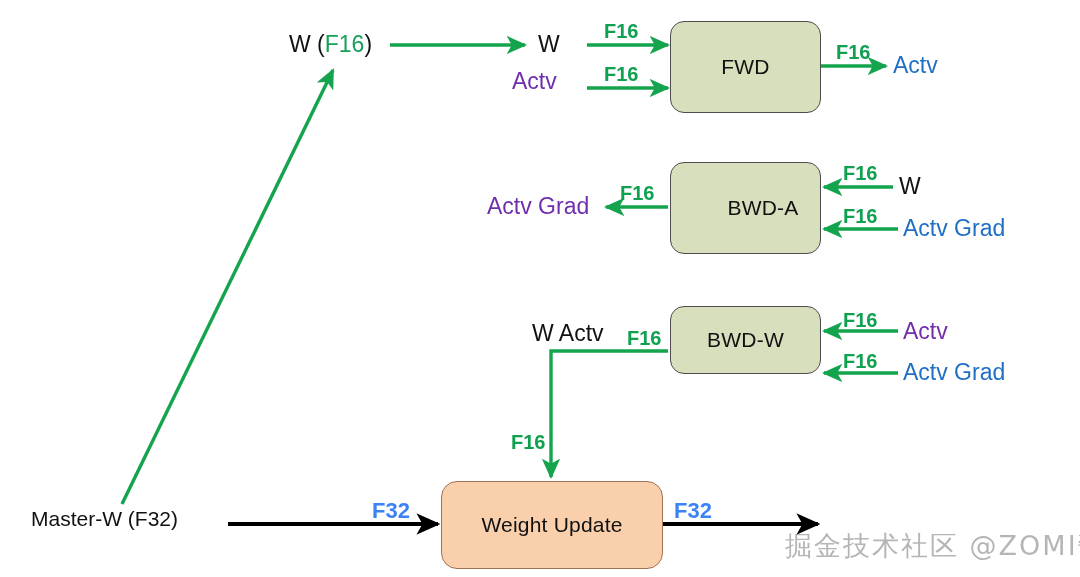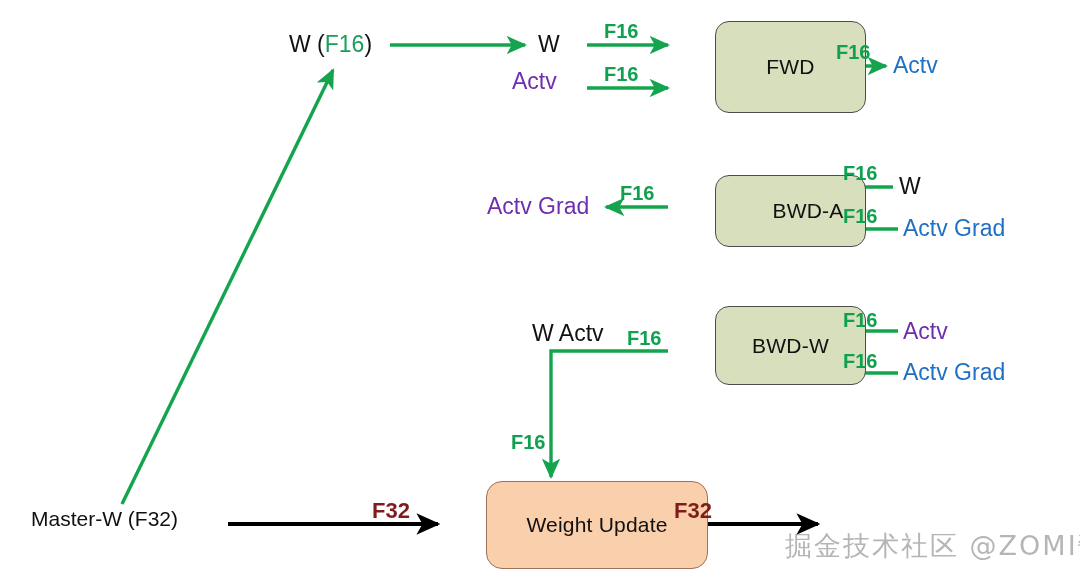--- a/index.html
+++ b/index.html
@@ -29,21 +29,20 @@
     position: absolute;
     box-sizing: border-box;
     display: flex;
     align-items: center;
     justify-content: center;
     border-radius: 14px;
     border: 1.6px solid #4d4d4d;
     font-size: 21px;
     color: #111111;
     letter-spacing: 0.2px;
-    margin-left: 45px;
   }
   .node.compute {
     background: #d8dfbd;
   }
   .node.update {
     background: #f9cfac;
     border-color: #9e7358;
     border-radius: 16px;
   }
   .lbl {
@@ -57,21 +56,21 @@
   .lbl.purple { color: #6f2ead; }
   .lbl.blue   { color: #1f6fc4; }
   .tag {
     position: absolute;
     white-space: nowrap;
     font-size: 20px;
     font-weight: bold;
     line-height: 1;
   }
   .tag.green { color: #0fa150; }
-  .tag.black { color: #7f1d1d; }
+  .tag.black { color: #3b82f6; }
   .wmark {
     position: absolute;
     white-space: nowrap;
     font-size: 27px;
     color: rgba(90,90,90,0.45);
     letter-spacing: 2px;
     font-family: "DejaVu Sans", sans-serif;
   }
 </style>
 </head>
@@ -136,25 +135,25 @@
 
     <g>
       <path d="M663,524 L818,524" stroke="#000000" stroke-width="4" fill="none" marker-end="url(#ahK)"></path>
     </g>
   </svg>
 
   <div class="node compute" style="left:670px; top:21px; width:151px; height:92px;">
     <span>FWD</span>
   </div>
 
-  <div class="node compute" style="left:670px; top:175px; width:151px; height:72px;padding-left:35px;">
+  <div class="node compute" style="left:670px; top:162px; width:151px; height:92px;padding-left:35px;">
     <span>BWD-A</span>
   </div>
 
-  <div class="node compute" style="left:670px; top:306px; width:151px; height:79px;">
+  <div class="node compute" style="left:670px; top:306px; width:151px; height:68px;">
     <span>BWD-W</span>
   </div>
 
   <div class="node update" style="left:441px; top:481px; width:222px; height:88px;">
     <span>Weight Update</span>
   </div>
 
   <div class="lbl black" style="left:289px; top:33px;">
     <span>W (</span><span class="lbl green" style="position:static;">F16</span><span>)</span>
   </div>

